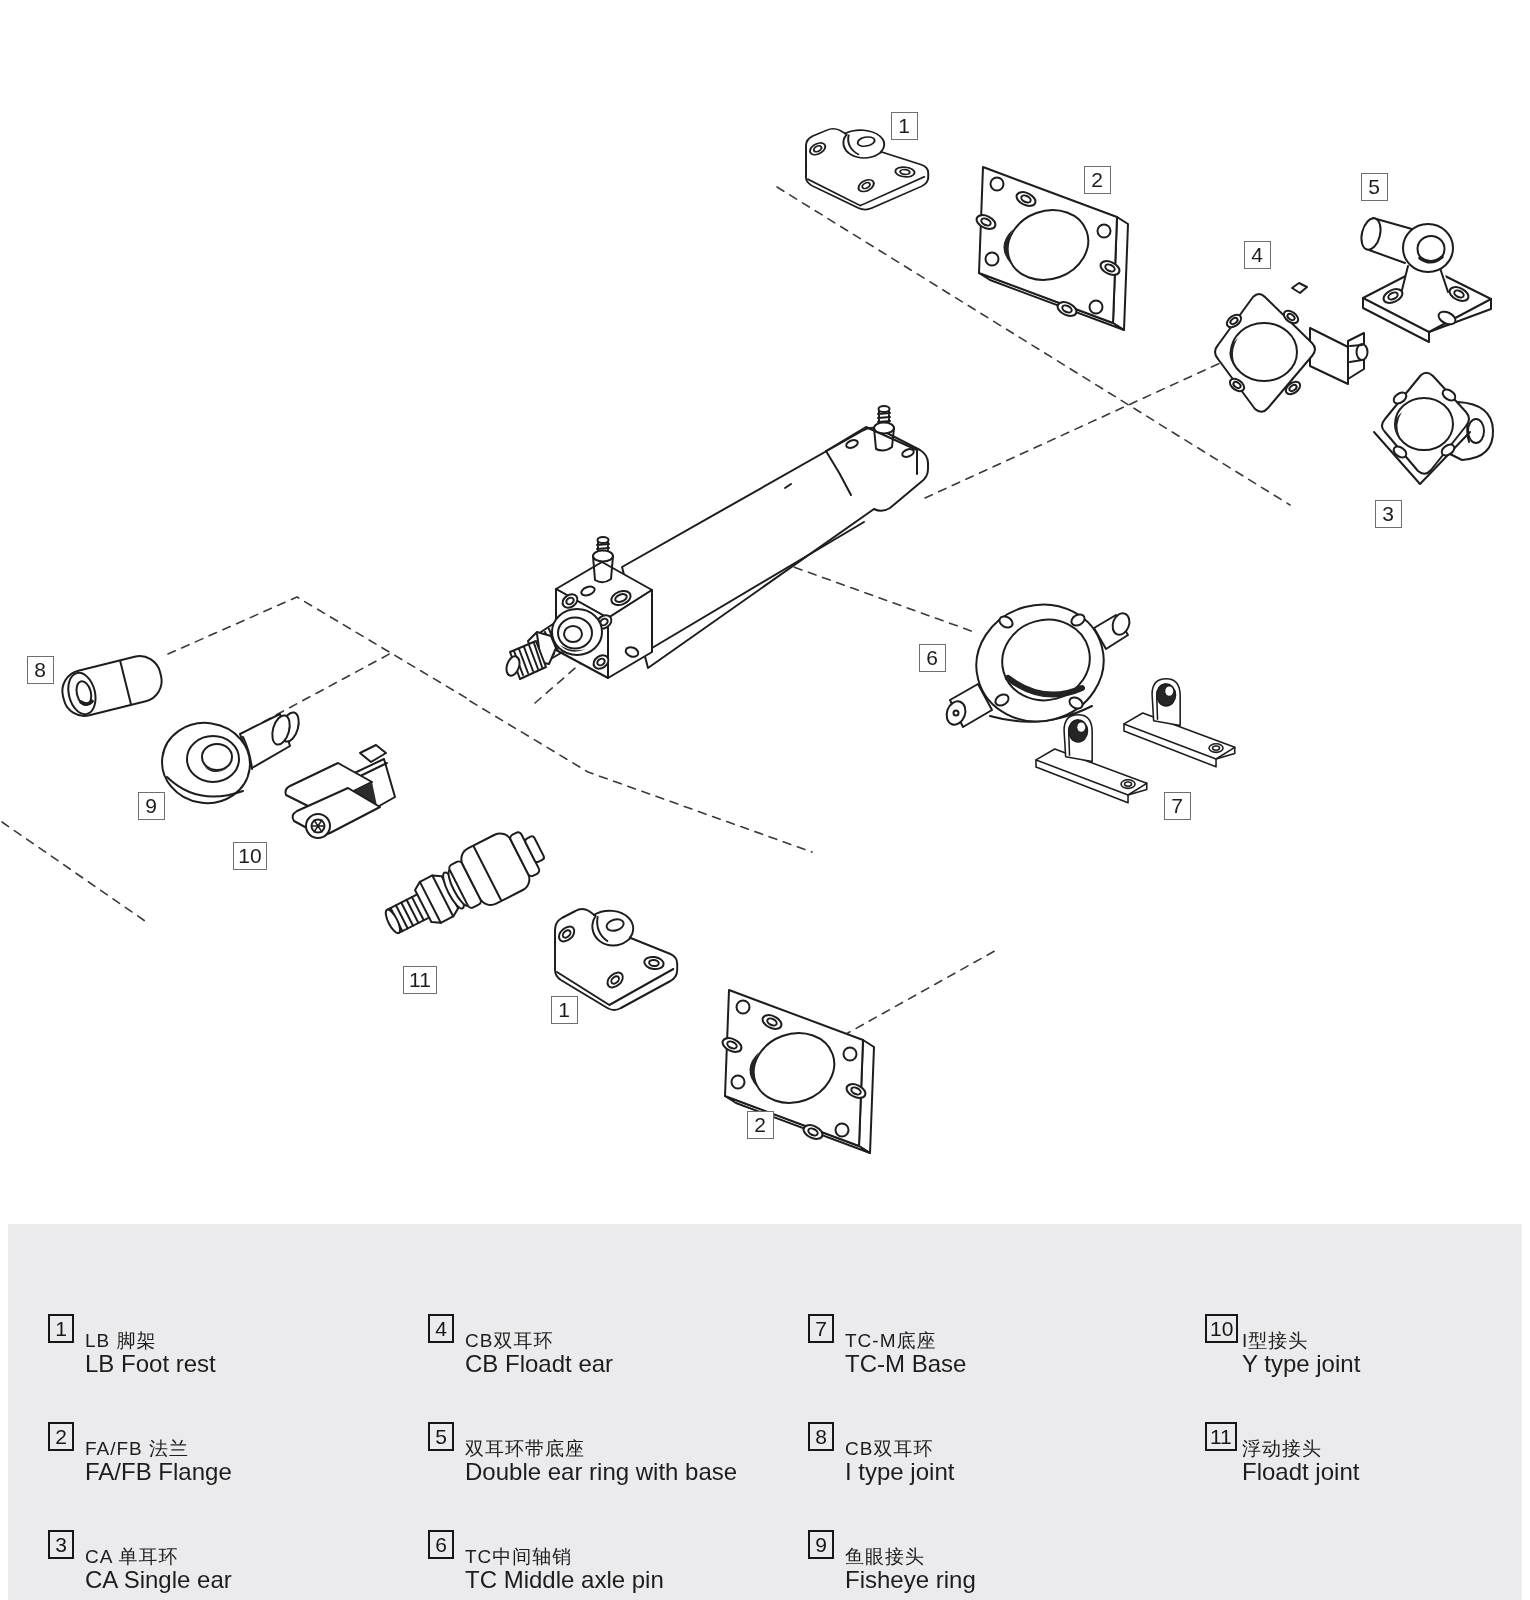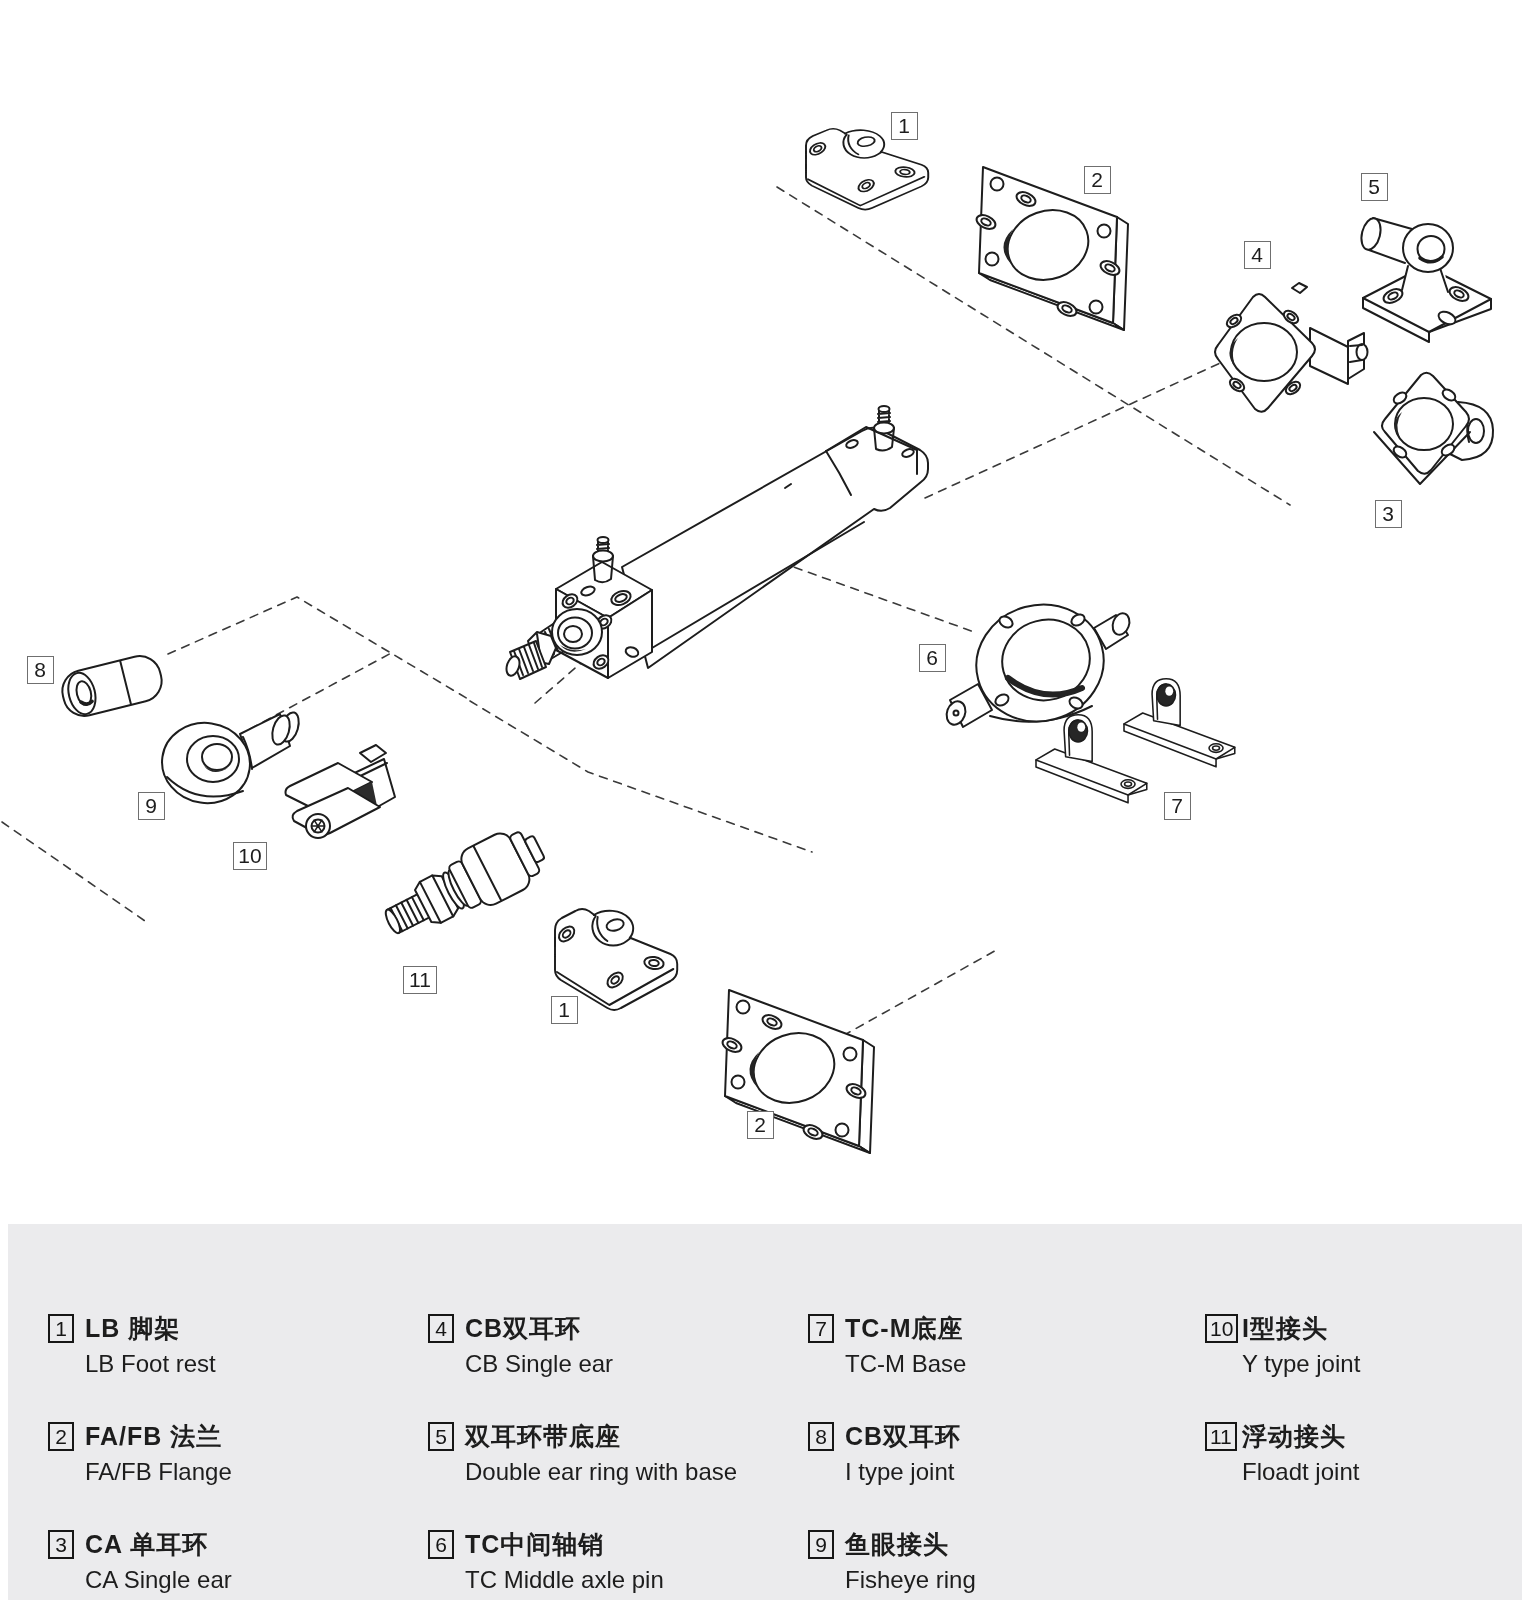--- a/index.html
+++ b/index.html
@@ -8,21 +8,21 @@
   .stage{position:absolute;inset:0;}
   #diagram{position:absolute;left:0;top:0;}
   .callout{position:absolute;box-sizing:border-box;height:28px;min-width:27px;padding:0 4px;
            border:1.6px solid #6f6f6f;background:#fff;color:#1d1d1d;
            font-size:21px;line-height:25px;text-align:center;}
   #legend{position:absolute;left:8px;top:1224px;width:1514px;height:376px;}
   .lg-item{position:absolute;}
   .lg-box{position:absolute;left:0;top:2px;box-sizing:border-box;height:29px;min-width:26px;padding:0 3px;
           border:2px solid #161616;background:transparent;color:#161616;
           font-size:21px;line-height:25px;text-align:center;}
-  .lg-zh{position:absolute;left:37px;top:0;white-space:nowrap;font-size:25px;font-weight:700;letter-spacing:1px;}
+  .lg-zh{position:absolute;left:37px;top:16px;white-space:nowrap;font-size:19px;font-weight:400;letter-spacing:1px;}
   .lg-en{position:absolute;left:37px;top:38px;white-space:nowrap;font-size:24px;font-weight:500;}
 </style>
 </head>
 <body>
 
 <div class="stage">
 
 <svg id="diagram" width="1530" height="1224" viewBox="0 0 1530 1224">
   <defs>
 
@@ -300,21 +300,21 @@
         <div class="lg-en">FA/FB Flange</div>
       </div>
       <div class="lg-item" style="left: 40px; top: 304px;">
         <span class="lg-box">3</span>
         <div class="lg-zh">CA 单耳环</div>
         <div class="lg-en">CA Single ear</div>
       </div>
       <div class="lg-item" style="left: 420px; top: 88px;">
         <span class="lg-box">4</span>
         <div class="lg-zh">CB双耳环</div>
-        <div class="lg-en">CB Single ear</div>
+        <div class="lg-en">CB Floadt ear</div>
       </div>
       <div class="lg-item" style="left: 420px; top: 196px;">
         <span class="lg-box">5</span>
         <div class="lg-zh">双耳环带底座</div>
         <div class="lg-en">Double ear ring with base</div>
       </div>
       <div class="lg-item" style="left: 420px; top: 304px;">
         <span class="lg-box">6</span>
         <div class="lg-zh">TC中间轴销</div>
         <div class="lg-en">TC Middle axle pin</div>

